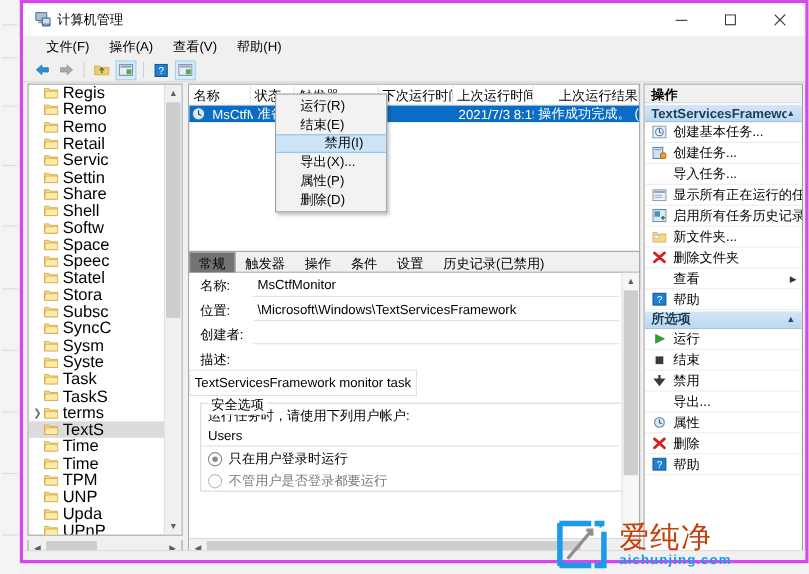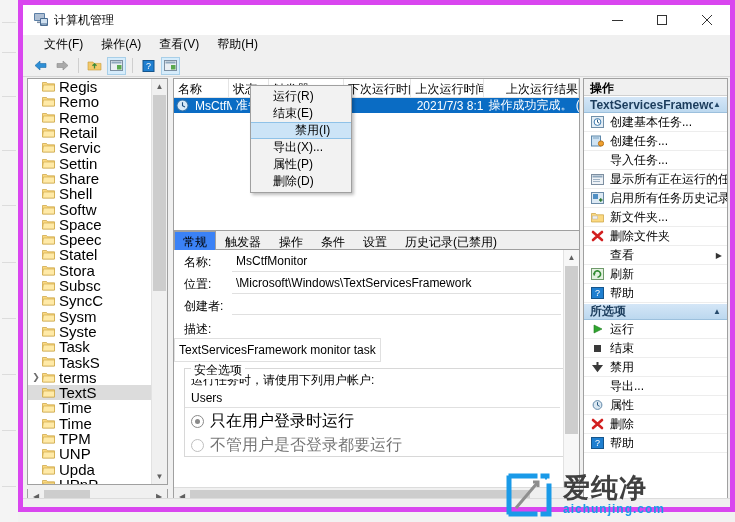--- a/index.html
+++ b/index.html
@@ -9,21 +9,21 @@
     font-family:"Liberation Sans","DejaVu Sans",sans-serif;
     font-size:12px;color:#000;
     -webkit-font-smoothing:none;
   }
   
   .desktop-strip{position:absolute;left:0;top:0;width:18px;height:522px;background:#f4f4f4;}
   .desktop-strip .ln{position:absolute;left:2px;width:14px;height:1px;background:#dcdcdc;}
 
   .window{
     position:absolute;left:18px;top:0;width:717px;height:512px;
-    background:#f0f0f0;border:5px solid #d946ef;box-sizing:border-box;
+    background:#f0f0f0;border:3px solid #d946ef;box-sizing:border-box;
   }
   
   .titlebar{height:30px;background:#ffffff;position:relative;}
   .title-icon{position:absolute;left:10px;top:7px;width:16px;height:15px;}
   .title-text{position:absolute;left:31px;top:7px;font-size:12px;color:#000;}
   .wbtns{position:absolute;right:0;top:0;height:30px;display:flex;}
   .wbtn{width:45px;height:30px;display:flex;align-items:center;justify-content:center;color:#333;font-size:12px;}
 
   
   .menubar{height:20px;background:#f0f0f0;display:flex;align-items:flex-end;padding-left:12px;}
@@ -68,33 +68,33 @@
   .rowicon{width:13px;height:13px;margin:0 2px 0 2px;flex:none;}
 
   .lisths{position:absolute;left:0;right:0;bottom:0;height:16px;background:#f0f0f0;
           border-top:1px solid #dcdcdc;display:flex;align-items:center;}
 
   
   .detail{position:absolute;left:0;top:152px;right:0;bottom:0;
           border:1px solid #a0a0a0;background:#fff;box-sizing:border-box;overflow:hidden;}
   .tabs{display:flex;height:19px;background:#f0f0f0;border-bottom:1px solid #a0a0a0;box-sizing:border-box;}
   .tab{padding:2px 8px 0 8px;font-size:12px;color:#000;border:1px solid transparent;box-sizing:border-box;}
-  .tab.active{background:#3b82f6;border:1px solid #a0a0a0;border-bottom:1px solid #fff;
+  .tab.active{background:#737373;border:1px solid #a0a0a0;border-bottom:1px solid #fff;
               position:relative;top:0;height:20px;}
   .tabcontent{position:absolute;left:0;top:19px;right:0;bottom:0;background:#fff;overflow:hidden;}
   .frow{display:flex;align-items:flex-start;padding:4px 0 0 0;}
   .flabel{width:48px;text-align:left;padding-left:10px;font-size:12px;color:#000;flex:none;}
   .fvalue{flex:1;font-size:12px;color:#000;border-bottom:1px solid #e0e0e0;padding:0 0 3px 4px;min-height:13px;margin-right:18px;}
   .fdesc{flex:1;font-size:12px;color:#000;border:1px solid #e0e0e0;border-top:1px solid #e0e0e0;
          padding:4px;height:62px;margin-right:18px;box-sizing:border-box;}
   .group{margin:6px 10px 0 10px;border:1px solid #d8d8d8;border-top:1px solid #d8d8d8;padding:0;position:relative;}
   .group-title{position:absolute;top:-7px;left:6px;background:#fff;padding:0 3px;font-size:12px;}
   .gline{padding:3px 0 0 6px;font-size:12px;}
   .users{border-bottom:1px solid #e0e0e0;padding:2px 0 2px 6px;margin-right:8px;font-size:12px;}
-  .radio-row{display:flex;align-items:center;padding:3px 0 0 6px;font-size:16px;}
+  .radio-row{display:flex;align-items:center;padding:3px 0 0 6px;font-size:12px;}
   .radio{width:11px;height:11px;border:1px solid #8a8a8a;border-radius:50%;margin-right:6px;
          background:#fff;display:flex;align-items:center;justify-content:center;flex:none;}
   .radio i{width:5px;height:5px;border-radius:50%;background:#8a8a8a;display:block;}
   .dvs{position:absolute;right:0;top:19px;width:15px;bottom:16px;background:#f7f7f7;border-left:1px solid #e2e2e2;}
   .dhs{position:absolute;left:0;right:0;bottom:0;height:16px;background:#f0f0f0;border-top:1px solid #dcdcdc;display:flex;align-items:center;}
 
   
   .actions{position:absolute;right:2px;top:1px;width:145px;bottom:2px;
            background:#fff;border:1px solid #a0a0a0;box-sizing:border-box;overflow:hidden;}
   .act-title{height:17px;background:#f0f0f0;border-bottom:1px solid #d0d0d0;
@@ -114,21 +114,21 @@
   .ctx{position:absolute;left:250px;top:85px;width:100px;background:#f2f2f2;
        border:1px solid #a0a0a0;box-shadow:2px 2px 3px rgba(0,0,0,.25);padding:2px 0;z-index:40;}
   .ctx-item{height:17px;line-height:17px;padding-left:22px;font-size:12px;color:#000;}
   .ctx-item.hl{background:#cce4f7;border-top:1px solid #8fc2e8;border-bottom:1px solid #8fc2e8;
                height:15px;line-height:15px;padding-left:44px;}
 
   
   .wm{position:absolute;left:505px;top:468px;width:230px;height:54px;display:flex;align-items:center;z-index:60;}
   .wm-logo{width:48px;height:46px;margin-right:10px;flex:none;}
   .wm-txt{display:flex;flex-direction:column;}
-  .wm-cn{font-size:27px;color:#404040;line-height:28px;letter-spacing:1px;font-weight:bold;}
+  .wm-cn{font-size:27px;color:#c2410c;line-height:28px;letter-spacing:1px;font-weight:normal;}
   .wm-en{font-size:12px;color:#1a9ae8;letter-spacing:1px;font-weight:bold;line-height:14px;}
 
   .statusbar{position:absolute;left:0;right:0;bottom:0;height:8px;background:#f0f0f0;border-top:1px solid #dcdcdc;}
 </style>
 </head>
 <body>
 
 <div class="desktop-strip">
   <div class="ln" style="top:22px;"></div>
   <div class="ln" style="top:52px;"></div>
@@ -614,30 +614,20 @@
             <span class="act-lbl">删除文件夹</span>
           </div>
           <div class="act-item">
             <span class="act-ico"></span>
             <span class="act-lbl">查看</span>
             <span class="act-arrow">▶</span>
           </div>
           <div class="act-item">
             <span class="act-ico">
               <svg width="13" height="12" viewBox="0 0 13 12">
-                <rect x="0.5" y="0.5" width="12" height="11" fill="#e3f1e0" stroke="#6f9a6b"></rect>
-                <path d="M3.5 7.5 A3.2 3.2 0 1 1 6.5 9.3" stroke="#2f8a2f" stroke-width="1.6" fill="none"></path>
-                <path d="M2 5 L4.6 5 L3.3 7.6 Z" fill="#2f8a2f"></path>
-              </svg>
-            </span>
-            <span class="act-lbl">刷新</span>
-          </div>
-          <div class="act-item">
-            <span class="act-ico">
-              <svg width="13" height="12" viewBox="0 0 13 12">
                 <rect x="0.5" y="0.5" width="12" height="11" fill="#1f7fd0" stroke="#15558c"></rect>
                 <text x="6.5" y="9" font-size="9" fill="#fff" text-anchor="middle" font-family="Liberation Sans">?</text>
               </svg>
             </span>
             <span class="act-lbl">帮助</span>
           </div>
           <div class="act-sec">
             <span class="t">所选项</span>
             <span class="c">▲</span>
           </div>

